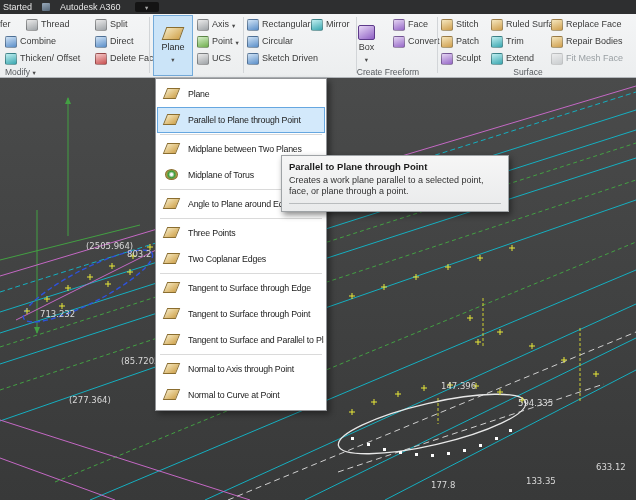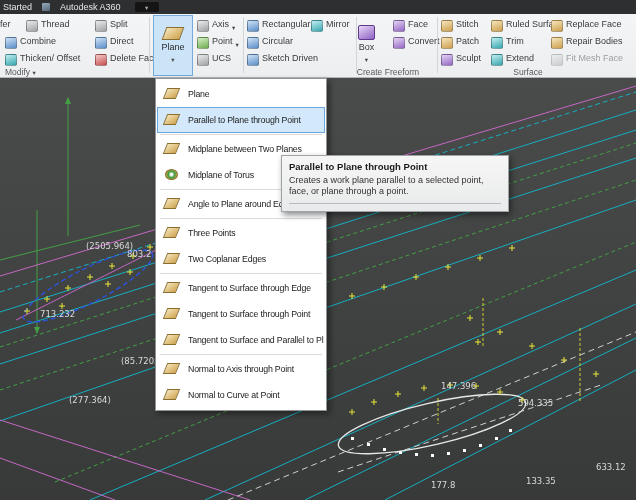--- a/index.html
+++ b/index.html
@@ -12,21 +12,21 @@
               display:flex; align-items:center; gap:10px; padding-left:3px;
               color:#e6e6e6; font-size:9px; z-index:5; }
   .tb-ico { width:8px; height:8px; background:linear-gradient(160deg,#9ab,#567); border-radius:1px; }
   .tb-btn { width:24px; height:10px; background:#141414; border-radius:2px; margin-left:4px;
             display:flex; align-items:center; justify-content:center; }
   .tb-btn .caret::before { color:#aaa; }
 
   
   .ribbon { position:absolute; top:14px; left:0; right:0; height:64px;
             background:linear-gradient(#f4f5f6,#eceeef); border-bottom:1px solid #b2b6ba; z-index:5; }
-  .rbtn { position:absolute; display:flex; align-items:flex-end; gap:3px; height:15px;
+  .rbtn { position:absolute; display:flex; align-items:center; gap:3px; height:15px;
           font-size:9px; color:#3a3a3a; white-space:nowrap; cursor:default; }
   .rbtn.disabled { color:#9aa0a4; }
   .lbl { line-height:15px; }
   .i { display:inline-block; width:12px; height:12px; border-radius:2px; border:1px solid rgba(0,0,0,.28); flex:0 0 12px; }
   .i-gray   { background:linear-gradient(160deg,#eaeaea,#9fa4a8); }
   .i-blue   { background:linear-gradient(160deg,#cfe2f5,#5b8fc9); }
   .i-teal   { background:linear-gradient(160deg,#bfeef0,#3aa7b0); }
   .i-tan    { background:linear-gradient(160deg,#f5e6bd,#cf9f4e); }
   .i-purple { background:linear-gradient(160deg,#e4d4f2,#9668c8); }
   .i-green  { background:linear-gradient(160deg,#d6efc8,#6fae4e); }

